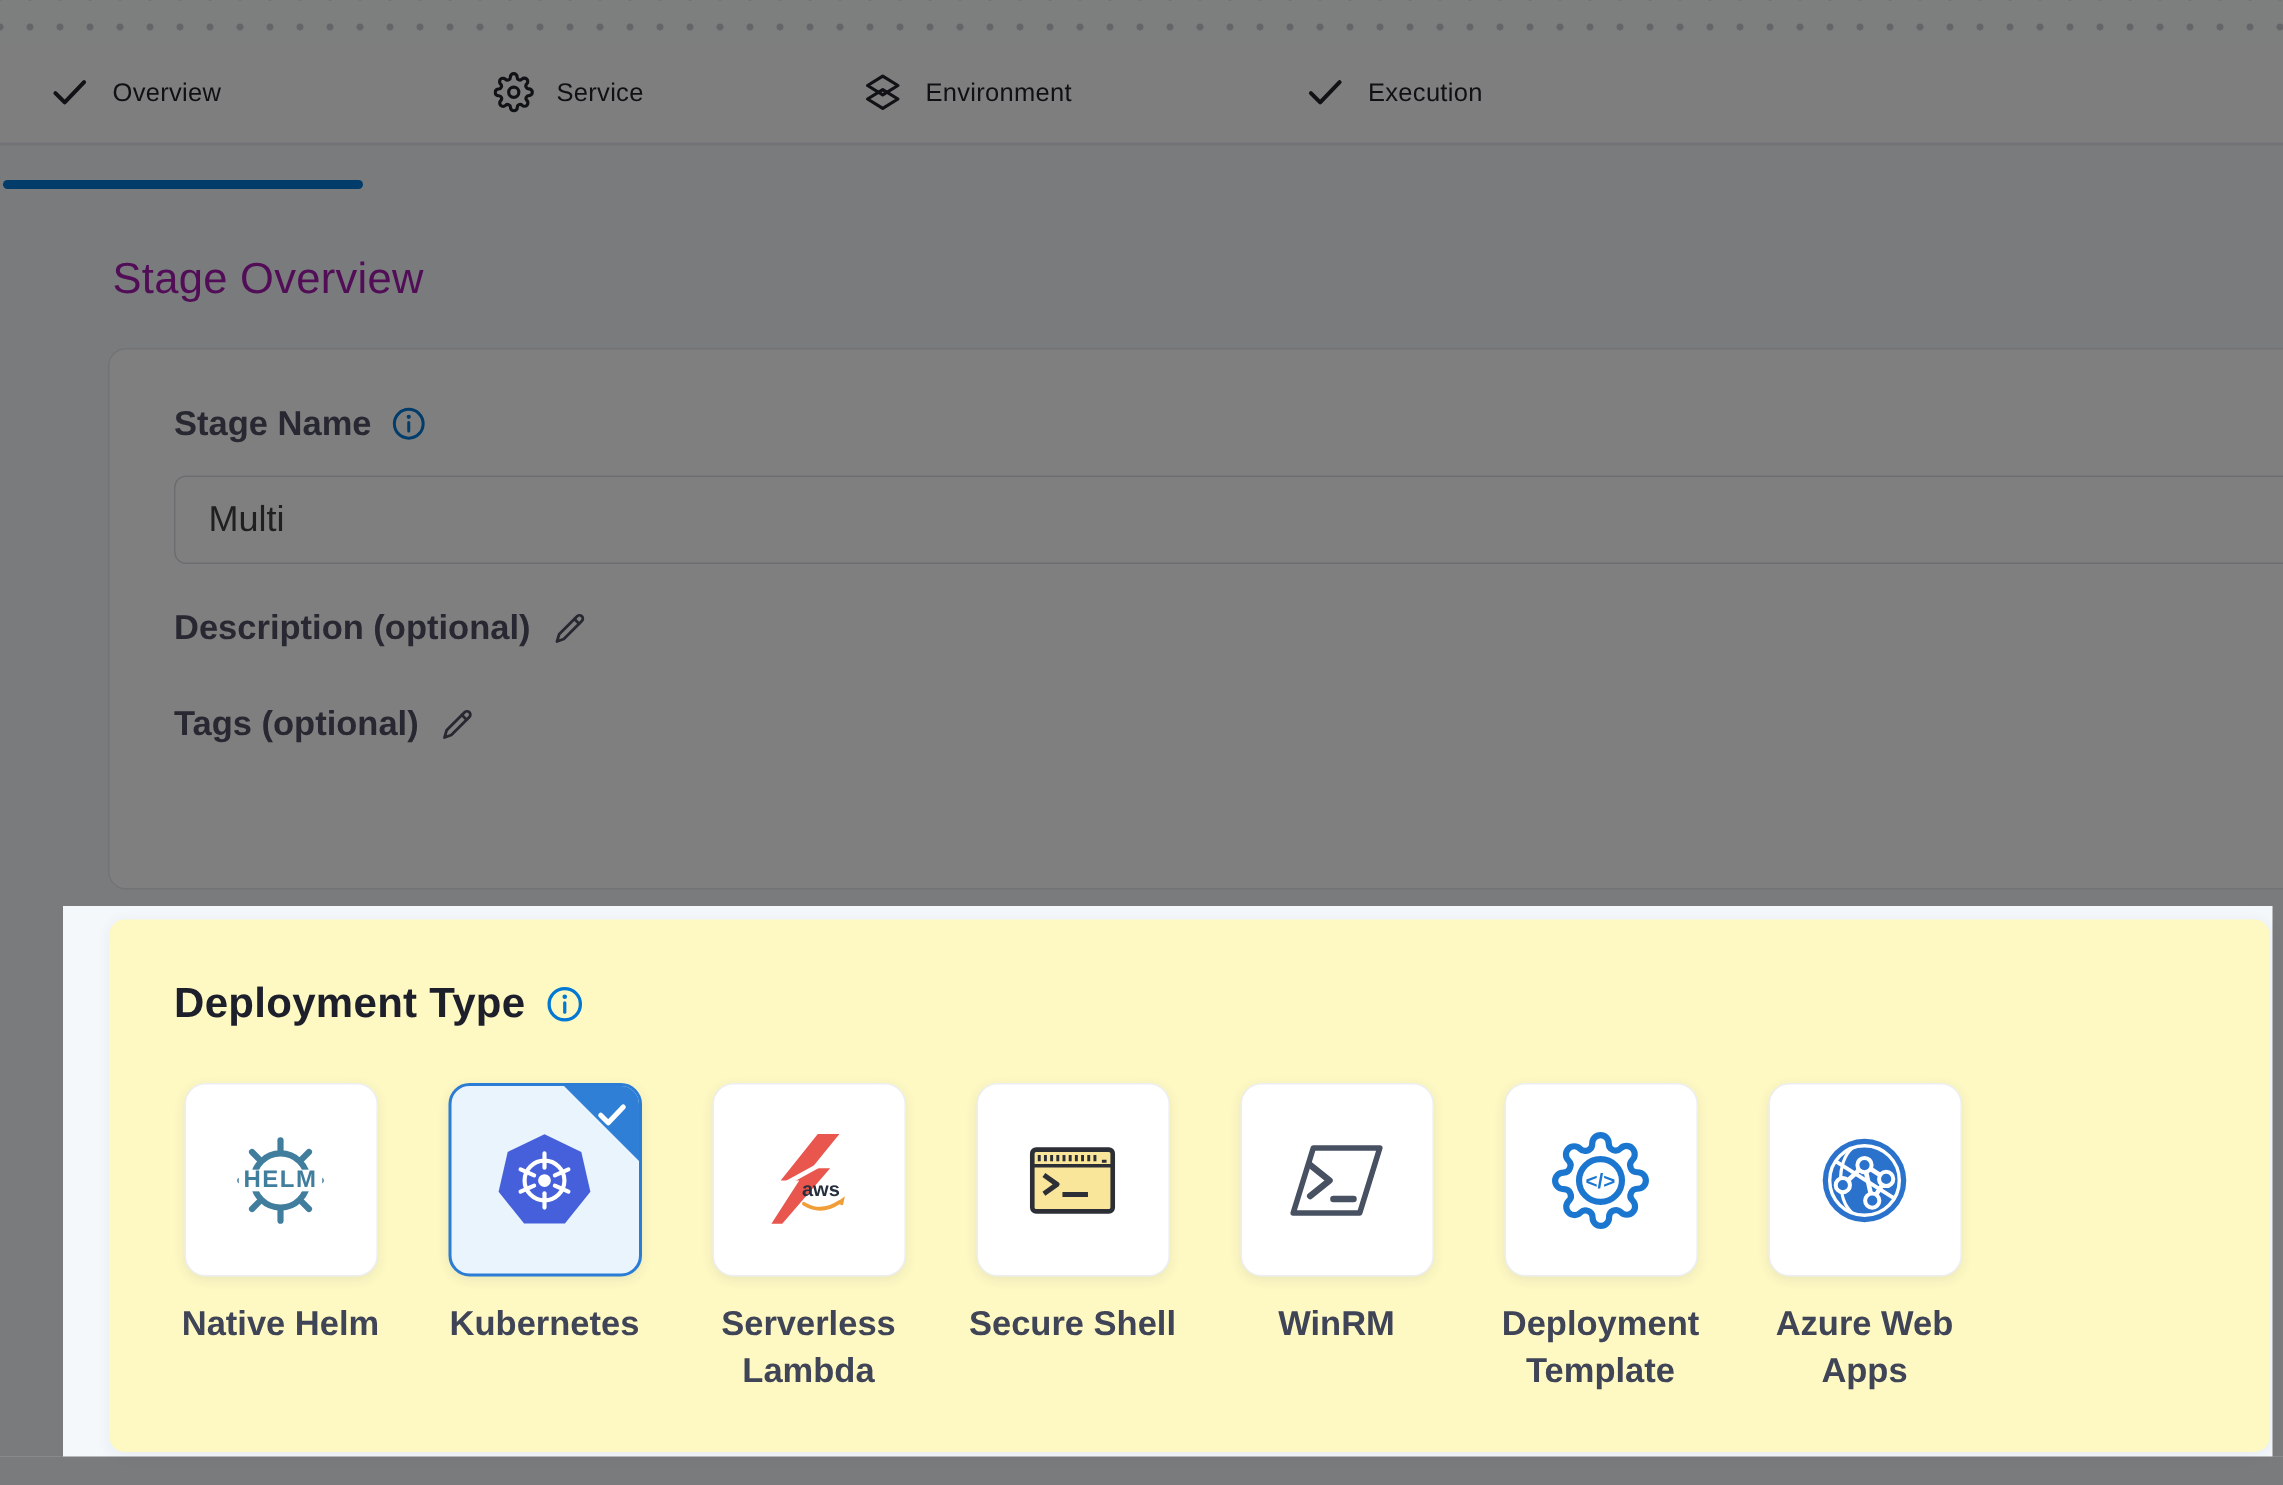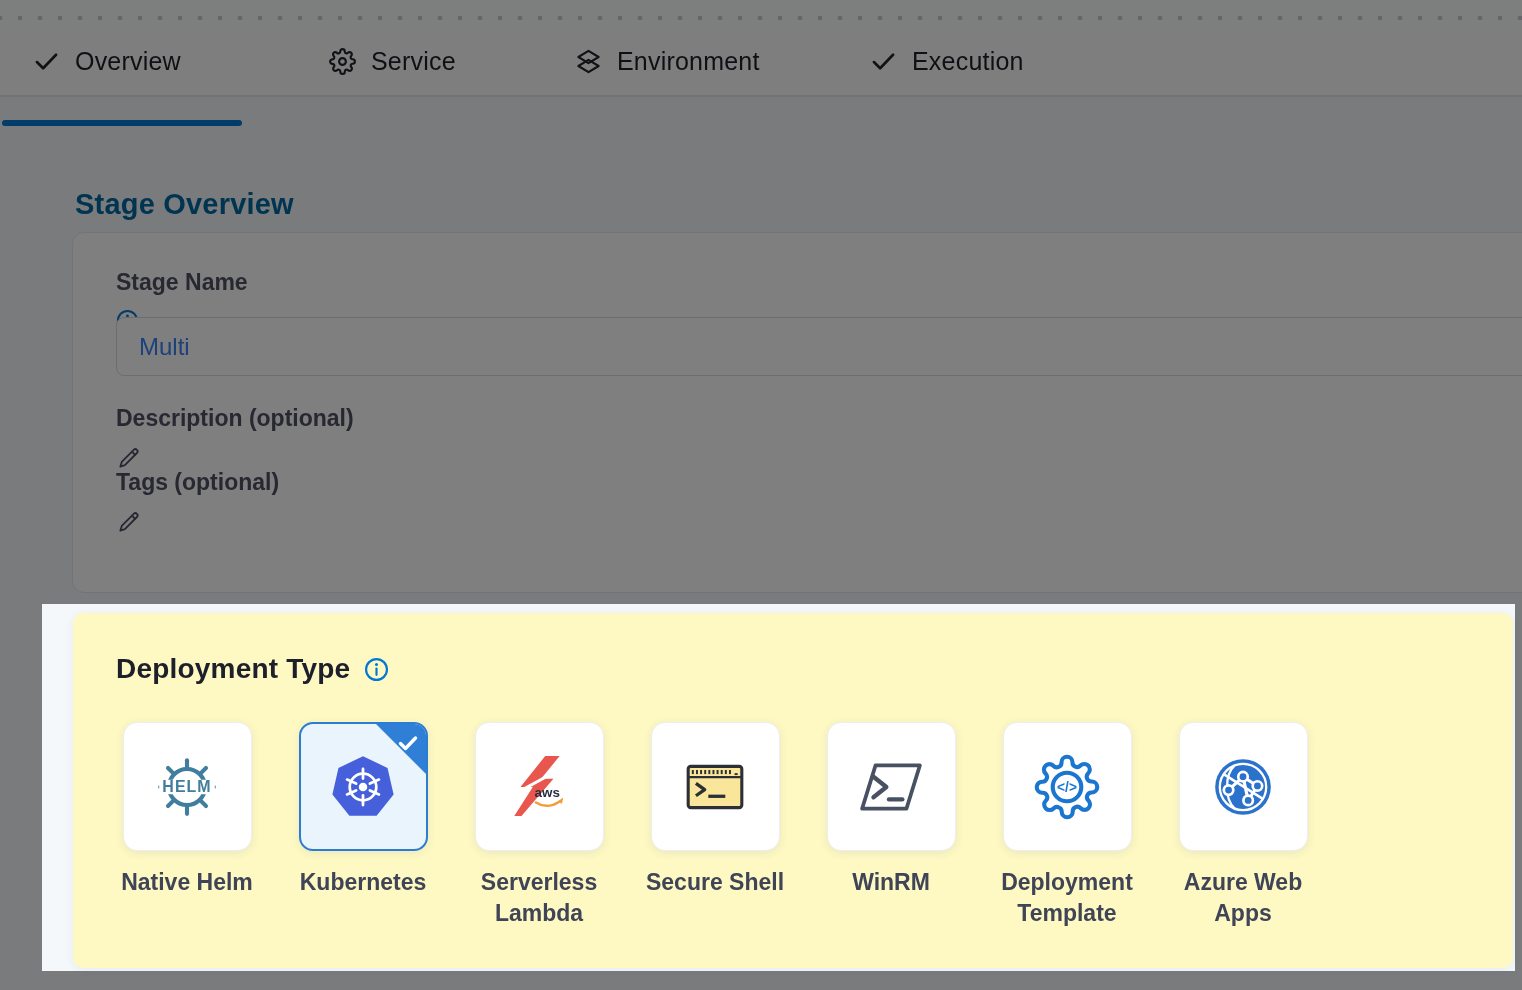--- a/index.html
+++ b/index.html
@@ -11,41 +11,41 @@
   .canvas-dots { position:absolute; left:0; top:0; width:1522px; height:28px;
     background-color:#fbfcfd;
     background-image:radial-gradient(circle, #c9ccd4 2.1px, transparent 2.6px);
     background-size:20px 20px; background-position:10px 8px; }
 
   
   .tabbar { position:absolute; left:0; top:28px; width:1522px; height:69px;
     background:#fdfdfe; border-bottom:2px solid #e4e6ec; }
   .tab { position:absolute; top:0; height:67px; display:flex; align-items:center;
     gap:15px; cursor:pointer; }
-  .tab-label { font-size:25px; color:#1d2027; font-weight:500; letter-spacing:.2px; }
+  .tab-label { font-size:17px; color:#1d2027; font-weight:500; letter-spacing:.2px; }
   .tab-underline { position:absolute; left:2px; top:92px; width:240px; height:6px;
     background:#0278d5; border-radius:3px; }
   .t-overview { left:33px; } .t-service { left:329px; } .t-environment { left:575px; }
   .t-execution { left:870px; } .t-advanced { left:1150px; }
 
   
-  .page-title { position:absolute; left:75px; top:188px; font-size:29px;
-    font-weight:700; color:#0369a1; letter-spacing:.2px; }
+  .page-title { position:absolute; left:75px; top:170px; font-size:29px;
+    font-weight:400; color:#a21caf; letter-spacing:.2px; }
   .form-card { position:absolute; left:72px; top:232px; width:1490px; height:361px;
     background:#ffffff; border:1px solid #e3e6eb; border-radius:12px; }
-  .field-label-row { position:absolute; left:43px; display:flex; 
-    gap:13px;flex-direction:column; }
+  .field-label-row { position:absolute; left:43px; display:flex; align-items:center;
+    gap:13px; }
   .field-label { font-size:23px; font-weight:600; color:#4f5162; }
   .row-stagename { top:36px; }
   .row-desc { top:172px; }
   .row-tags { top:236px; }
   .text-input { position:absolute; left:43px; top:84px; width:1440px; height:59px;
     background:#fff; border:1px solid #d9dbe2; border-radius:8px; display:flex;
     align-items:center; padding-left:22px; }
-  .text-input span { font-size:24px; color:#3b82f6; }
+  .text-input span { font-size:24px; color:#404040; }
 
   
   .spotlight { position:absolute; left:42px; top:604px; width:1473px; height:367px;
     background:#f4f8fb; }
   .deploy-card { position:absolute; left:31px; top:9px; width:1440px; height:355px;
     background:#fef9c3; border-radius:10px; box-shadow:0 2px 10px rgba(35,55,95,.06); }
   .deploy-head { position:absolute; left:43px; top:40px; display:flex;
     align-items:center; gap:14px; }
   .deploy-title { font-size:28px; font-weight:700; color:#1d1f2b; letter-spacing:.2px; }
   .dtype-row { position:absolute; left:26px; top:109px; display:flex; }

